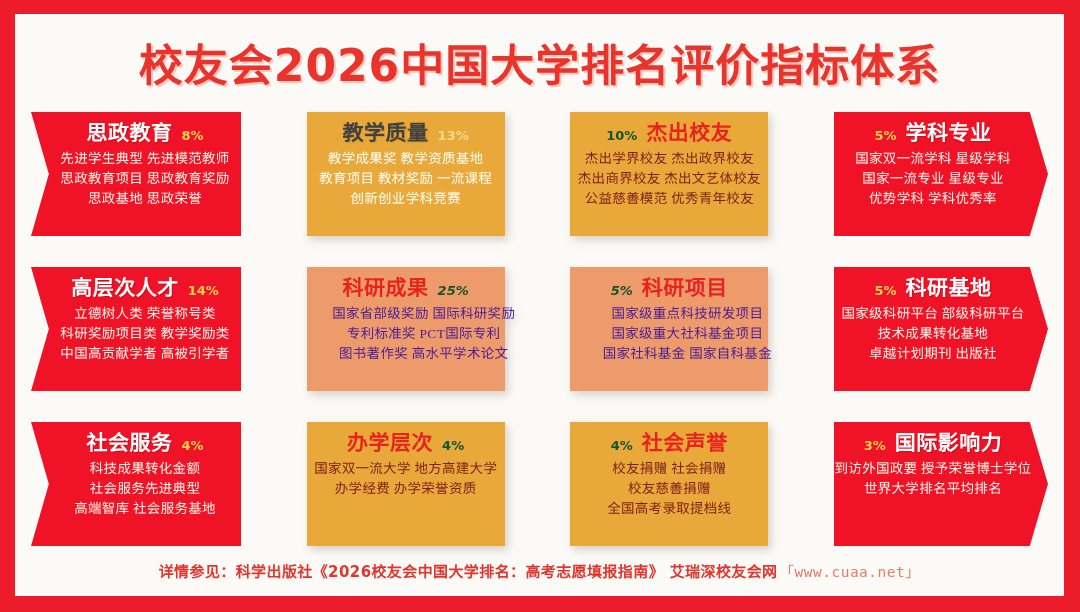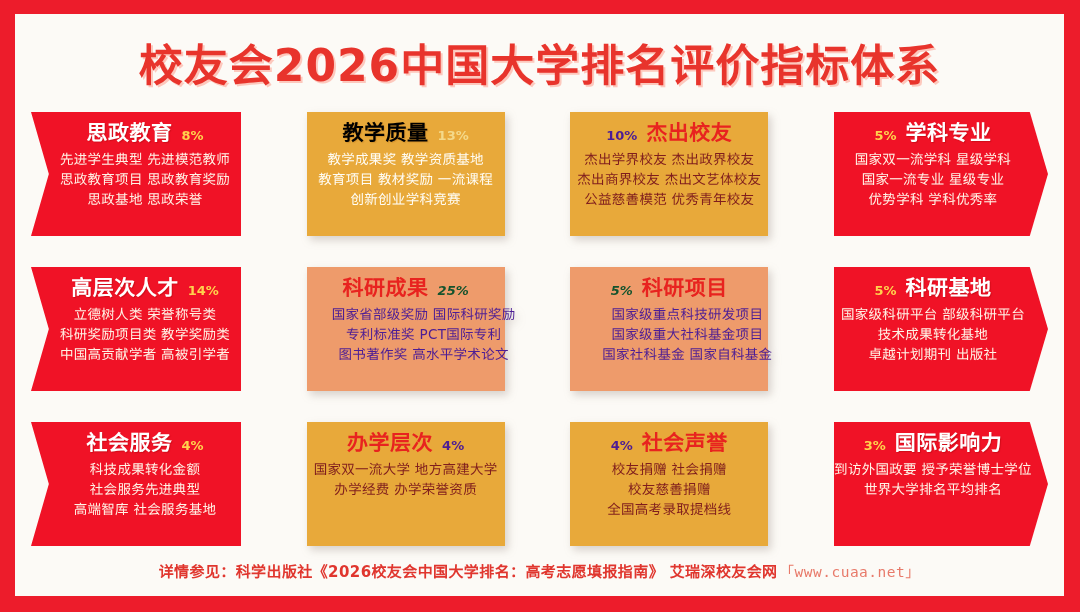--- a/index.html
+++ b/index.html
@@ -117,33 +117,34 @@
   }
   .card-pct {
     font-size: 13px;
     font-weight: bold;
     white-space: nowrap;
   }
 
   
   .c-red .card-title    { color: #FFFFFF; text-shadow: 1px 1px 1px rgba(150,0,0,0.35); }
   .c-red .card-pct      { color: #FFD24D; }
-  .c-gold .card-title   { color: #000000; text-shadow: 1px 1px 1px rgba(180,110,20,0.35); }
+  .c-gold .card-title   { color: #404040; text-shadow: 1px 1px 1px rgba(180,110,20,0.35); }
   .c-gold .card-pct     { color: #F4D98A; }
   .c-gold.t-red .card-title  { color: #E8231F; text-shadow: none; }
-  .c-gold.t-red .card-pct    { color: #4c1d95; }
+  .c-gold.t-red .card-pct    { color: #14532d; }
   .c-salmon .card-title { color: #E8231F; }
   .c-salmon .card-pct   { color: #14532d; font-style: italic; }
 
   .card-lines {
     display: flex;
     flex-direction: column;
     align-items: center;
     gap: 3px;
     width: 100%;
+    font-family: Liberation Serif, serif;
   }
   .card-line {
     font-size: 13.5px;
     line-height: 1.25;
     white-space: nowrap;
     letter-spacing: 0.3px;
   }
   .c-red .card-line    { color: #FFF3E6; }
   .c-gold .card-line   { color: #FFFDF5; }
   .c-salmon .card-line { color: #4c1d95; padding-left: 36px; }

